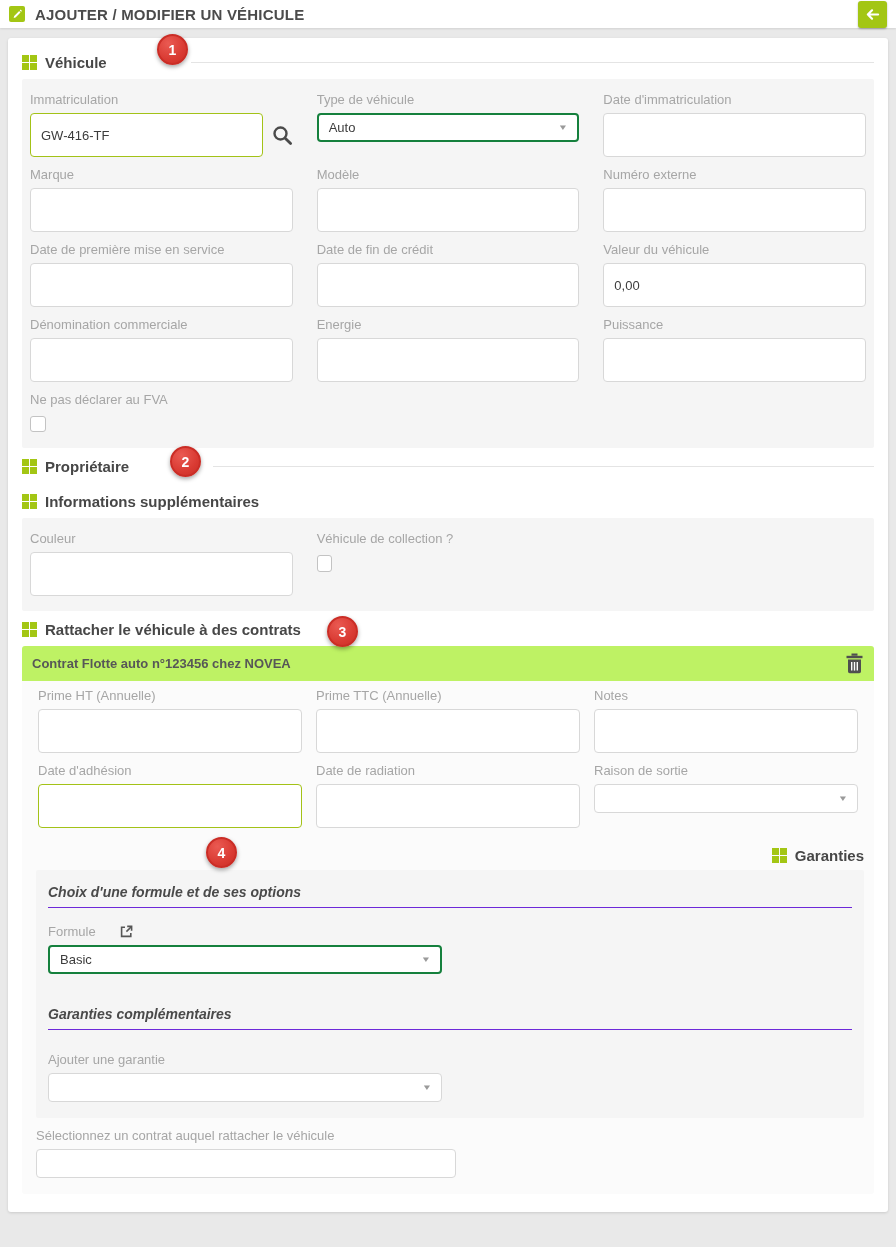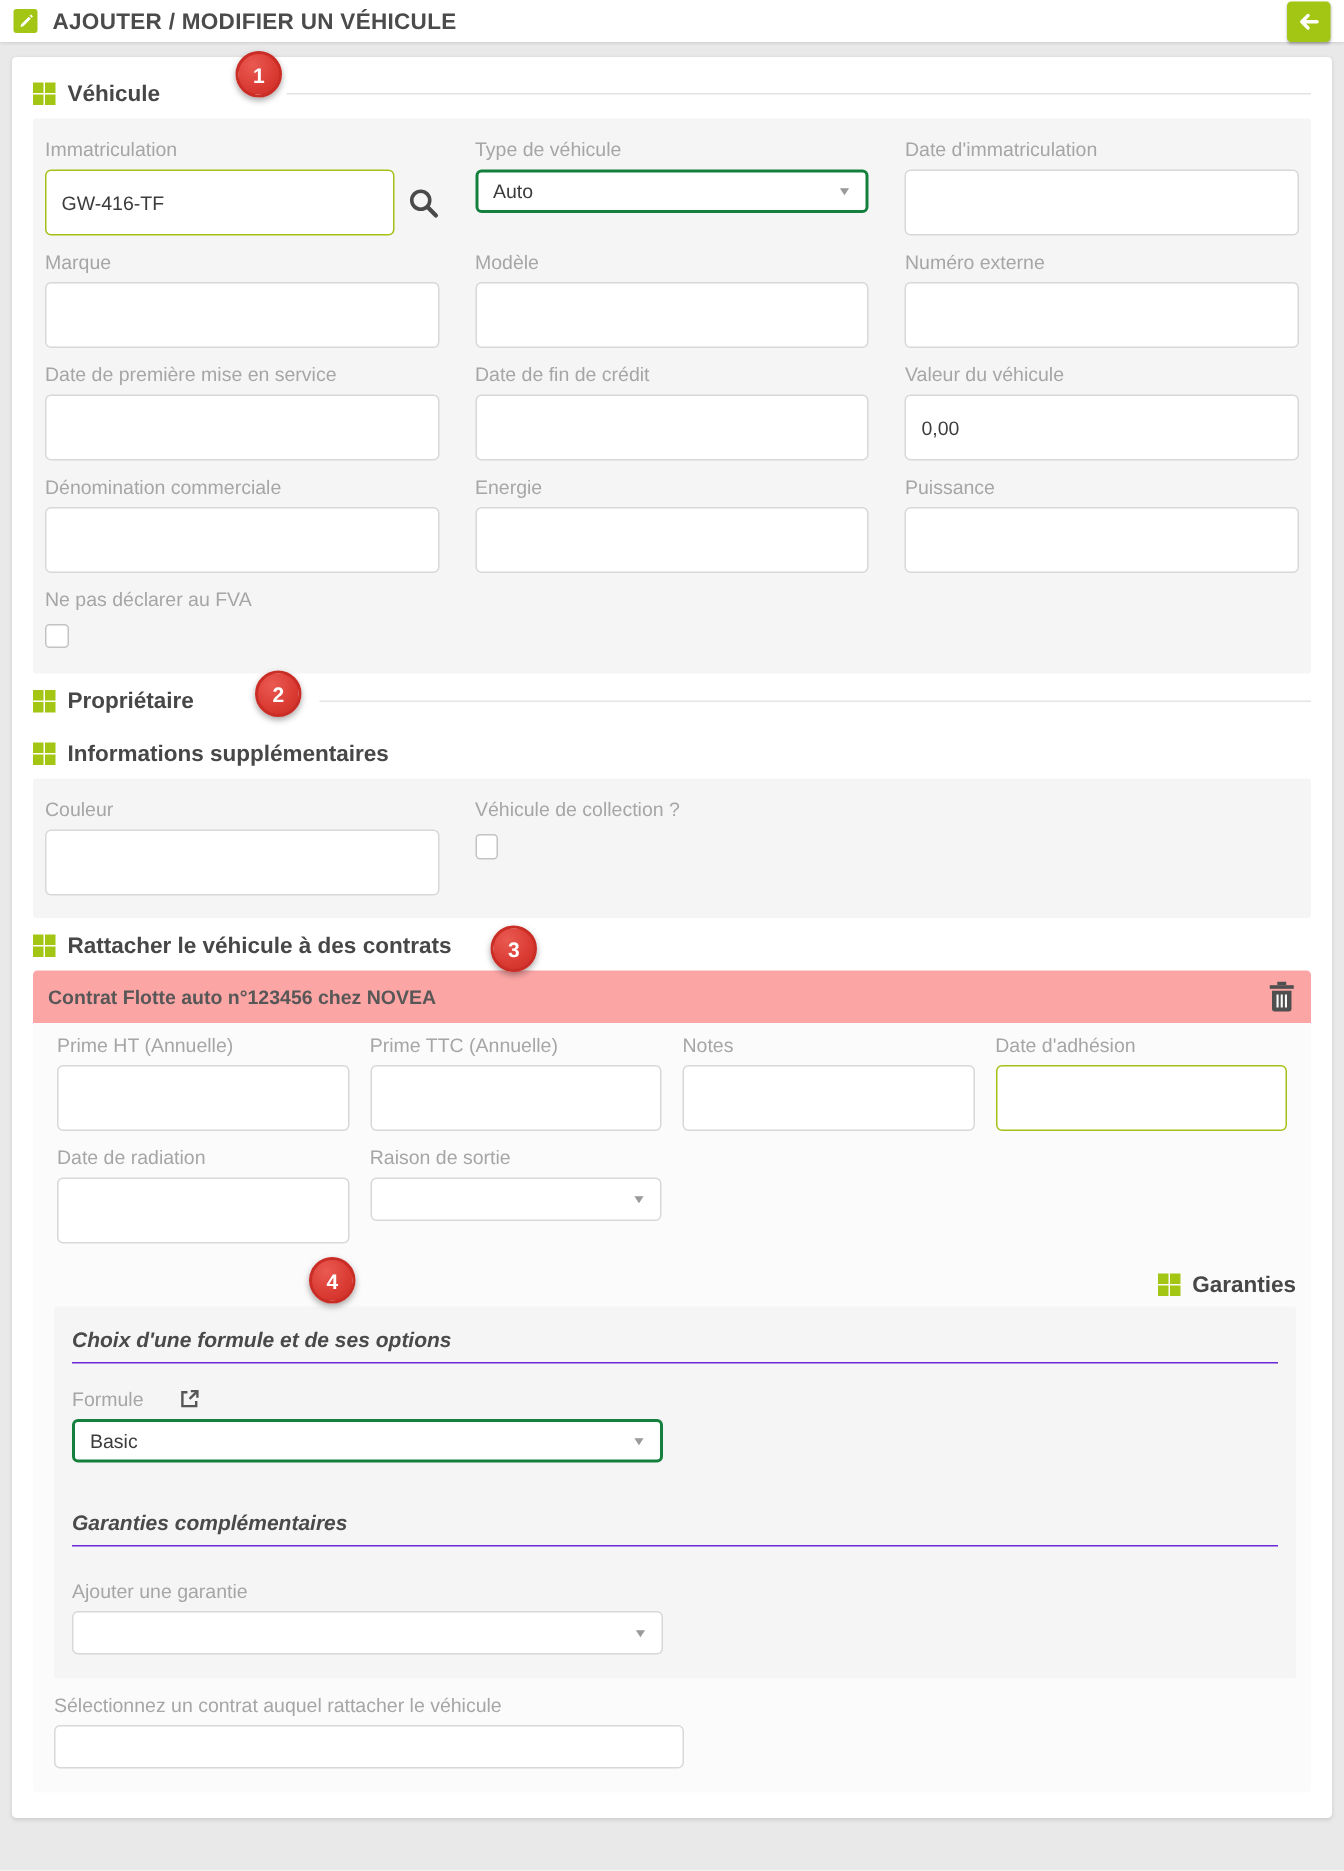--- a/index.html
+++ b/index.html
@@ -84,29 +84,29 @@
   }
   .selectbox.green { border:2px solid #15803d; }
   .selectbox .arrow { margin-left:auto; font-size:8px; color:#9a9a9a; transform:scaleX(1.3); }
   
   .cb { width:16px; height:16px; background:#fff; border:1px solid #c3c3c3; border-radius:3px; display:inline-block; cursor:pointer; }
   .radio-row { display:flex; align-items:center; margin:9px 0 9px 6px; }
   .radio { width:14px; height:14px; border:1px solid #9a9a9a; border-radius:50%; background:#fff; flex:0 0 auto; cursor:pointer; }
   .radio-label { margin-left:10px; font-size:13px; color:#9f9f9f; }
   
   .contract-head {
-    background:#fca5a5; border-radius:3px 3px 0 0;
+    background:#bef264; border-radius:3px 3px 0 0;
     height:35px; display:flex; align-items:center; padding:0 10px;
   }
   .contract-title { font-size:13px; font-weight:bold; color:#575757; }
   .contract-body {
     background:#fbfbfb; border-radius:0 0 3px 3px;
     padding:2px 10px 12px;
   }
-  .grid3 { display:grid; grid-template-columns:1fr 1fr 1fr 1fr; column-gap:14px; padding:0 6px; }
+  .grid3 { display:grid; grid-template-columns:1fr 1fr 1fr; column-gap:14px; padding:0 6px; }
   
   .garanties-wrap { margin:4px 0 0 4px; }
   .sub-head {
     font-size:14px; font-weight:bold; color:#4a4a4a;
     padding-bottom:7px; border-bottom:1px solid #6d28d9; margin:4px 0 16px;font-style:italic;
   }
   .half { width:49%; }
   .formule-label { display:flex; align-items:center; gap:24px; }
 </style>
 </head>

